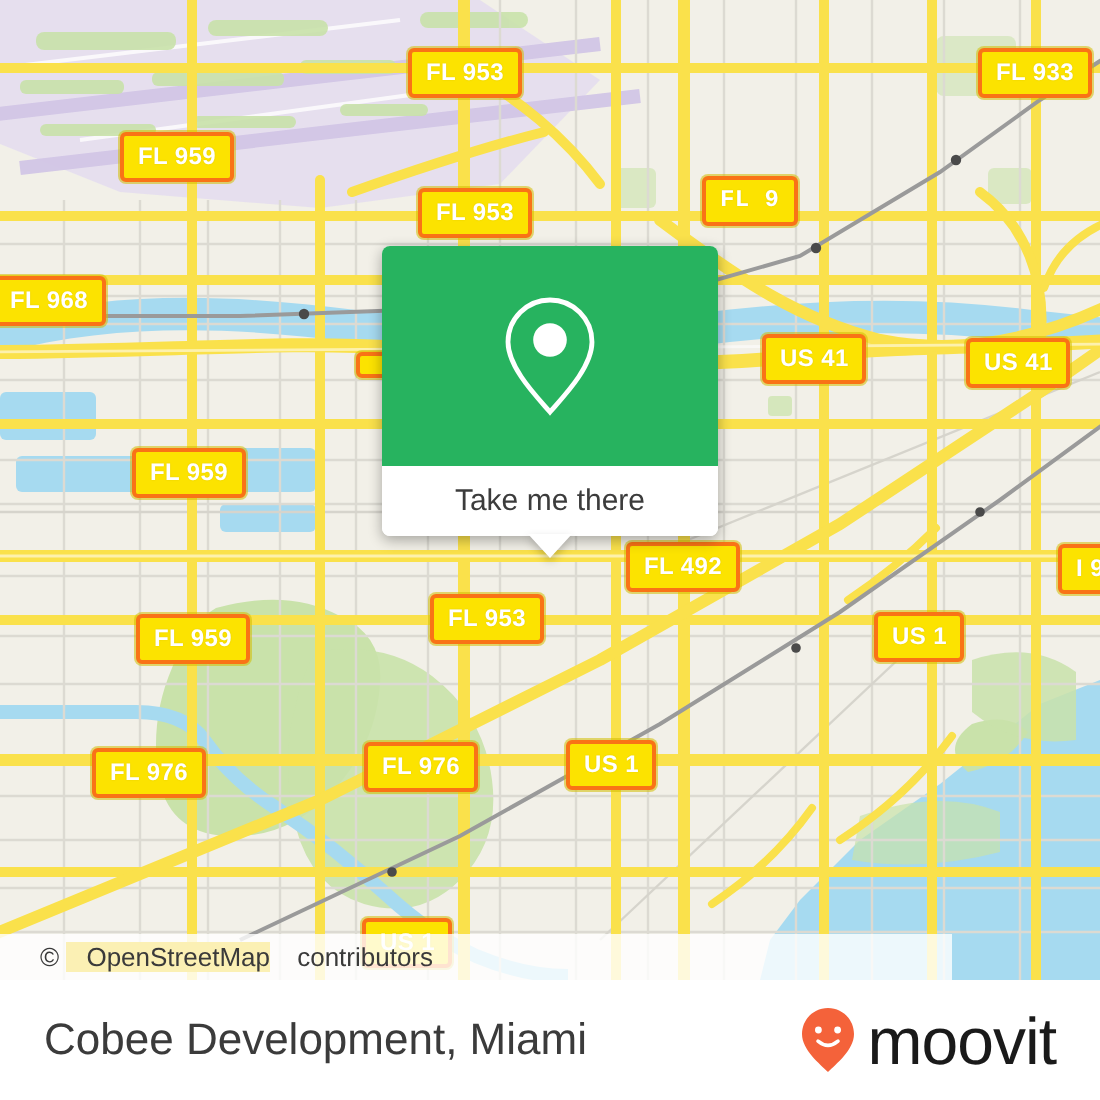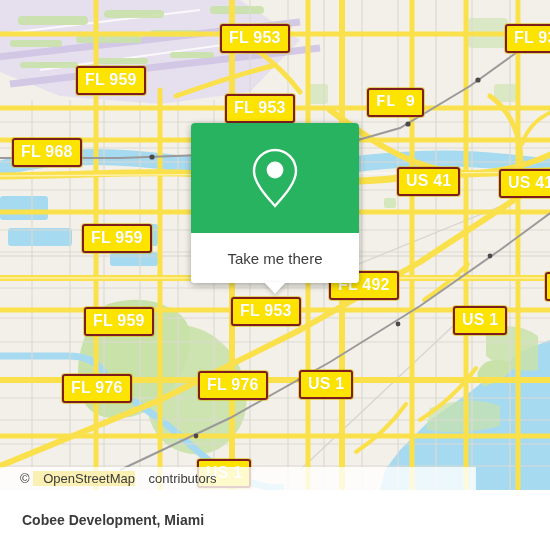--- a/index.html
+++ b/index.html
@@ -24,33 +24,32 @@
     height: 490px;
     overflow: hidden;
     background: #F2F0E8;
   }
   #map svg { display: block; }
 
   
   .shield {
     position: absolute;
     background: #FCE300;
-    border: 2px solid #7f1d1d;
+    border: 2px solid #f97316;
     border-radius: 3px;
     color: #FFFFFF;
     font-family: "Liberation Sans", sans-serif;
-    font-size: 16px;
+    font-size: 12px;
     font-weight: bold;
     line-height: 1;
     padding: 4px 7px 5px 7px;
     white-space: nowrap;
     letter-spacing: .2px;
     box-shadow: 0 0 0 1px rgba(210,190,0,.55);
     text-shadow: 0 0 1px rgba(0,0,0,.10);
-    margin-left: 16px;
   }
 
   
   #callout {
     position: absolute;
     left: 191px;
     top: 123px;
     width: 168px;
     border-radius: 4px;
     box-shadow: 0 2px 7px rgba(0,0,0,.32);
@@ -59,21 +58,21 @@
   }
   #callout-head {
     height: 110px;
     background: #27B35F;
     border-radius: 4px 4px 0 0;
     display: flex;
     align-items: center;
     justify-content: center;
   }
   #callout-foot {
-    height: 50px;
+    height: 35px;
     background: #FFFFFF;
     border-radius: 0 0 4px 4px;
     display: flex;
     align-items: center;
     justify-content: center;
   }
   #callout-foot span {
     font-size: 15px;
     color: #3C3C3C;
     font-family: "Liberation Sans", sans-serif;
@@ -117,24 +116,23 @@
     width: 550px;
     height: 60px;
     background: #FFFFFF;
     display: flex;
     align-items: center;
     justify-content: space-between;
     padding: 0 22px;
     box-sizing: border-box;
   }
   #place-title {
-    font-size: 14px;
+    font-size: 22px;
     color: #3B3B3B;
     font-family: "Liberation Sans", sans-serif;
-    font-weight: bold;
   }
   #brand {
     display: flex;
     align-items: center;
     gap: 5px;
   }
   #brand-word {
     font-size: 33px;
     color: #1A1A1A;
     font-family: "Liberation Sans", sans-serif;
@@ -354,15 +352,24 @@
       <div id="callout-tail"></div>
     </div>
 
     <div id="attribution">
       <span><span>© </span><span class="osm-hl">OpenStreetMap</span><span> contributors</span></span>
     </div>
   </div>
 
   <div id="footer">
     <div id="place-title">Cobee Development, Miami</div>
+    <div id="brand">
+      <svg width="30" height="34" viewBox="0 0 30 34">
+        <path d="M15,1 C7.8,1 2,6.8 2,14 C2,22 11,29 15,33 C19,29 28,22 28,14 C28,6.8 22.2,1 15,1 Z" fill="#F4623A"></path>
+        <circle cx="10.2" cy="12" r="1.7" fill="#FFFFFF"></circle>
+        <circle cx="19.8" cy="12" r="1.7" fill="#FFFFFF"></circle>
+        <path d="M10,17.6 q5,4.2 10,0" stroke="#FFFFFF" stroke-width="1.8" fill="none" stroke-linecap="round"></path>
+      </svg>
+      <div id="brand-word">moovit</div>
+    </div>
   </div>
 
 </div>
 
 </body></html>

